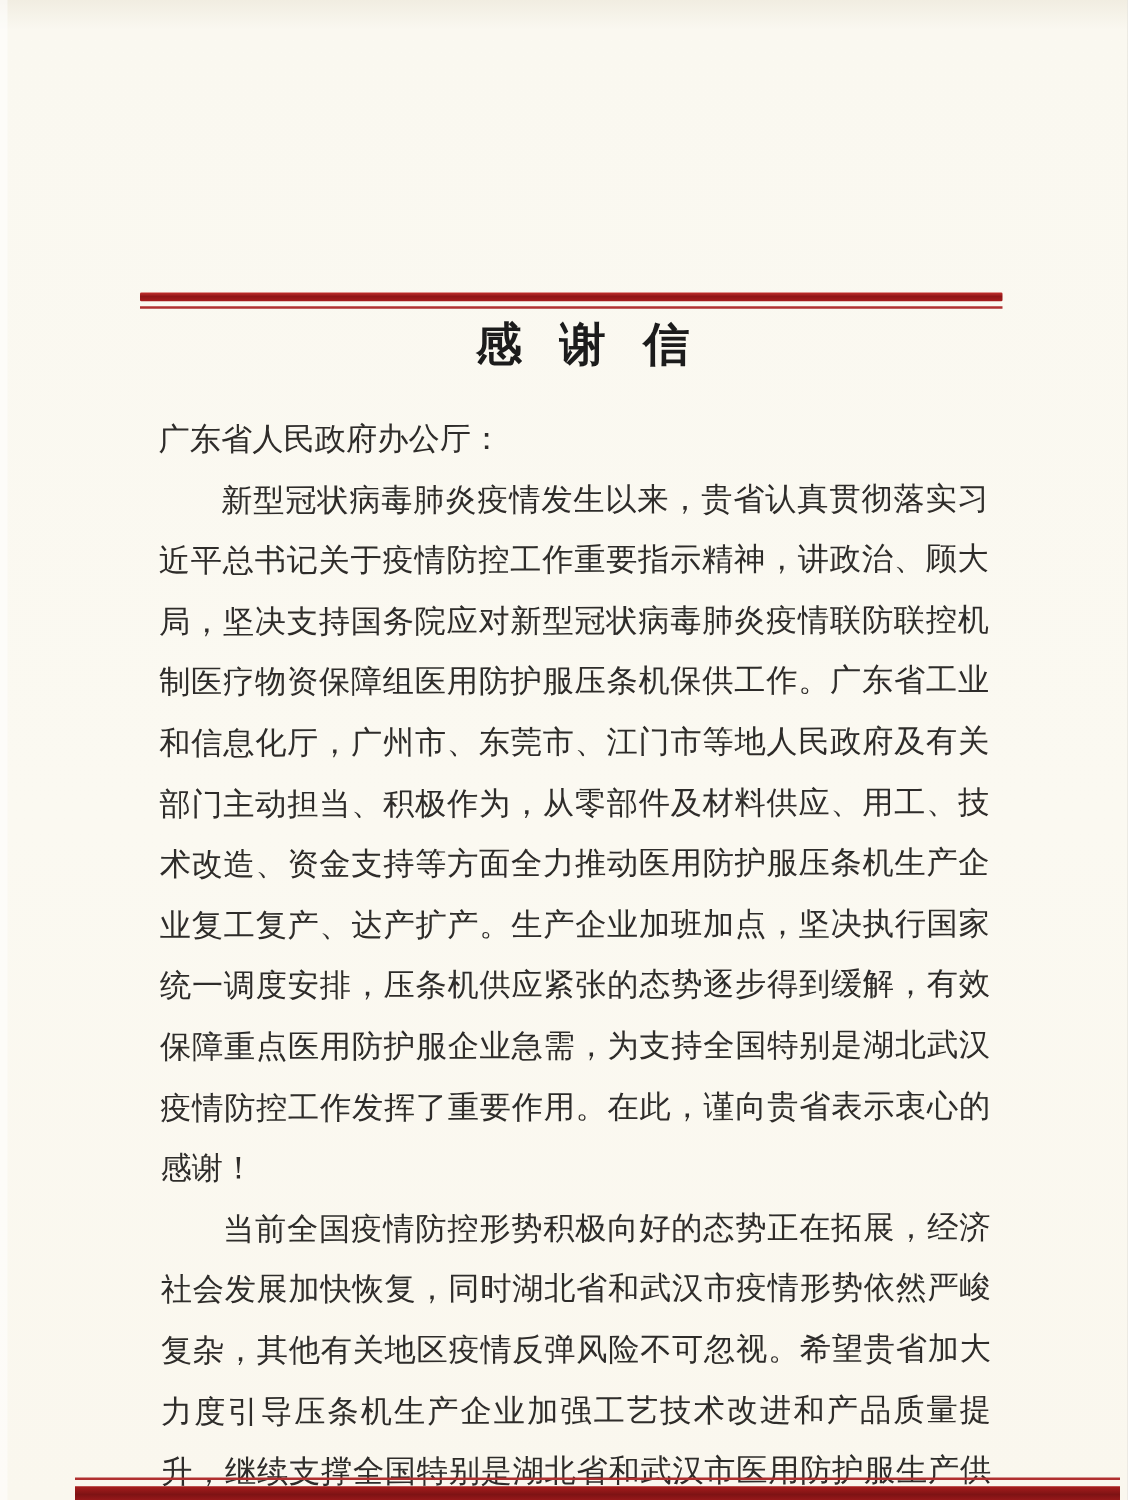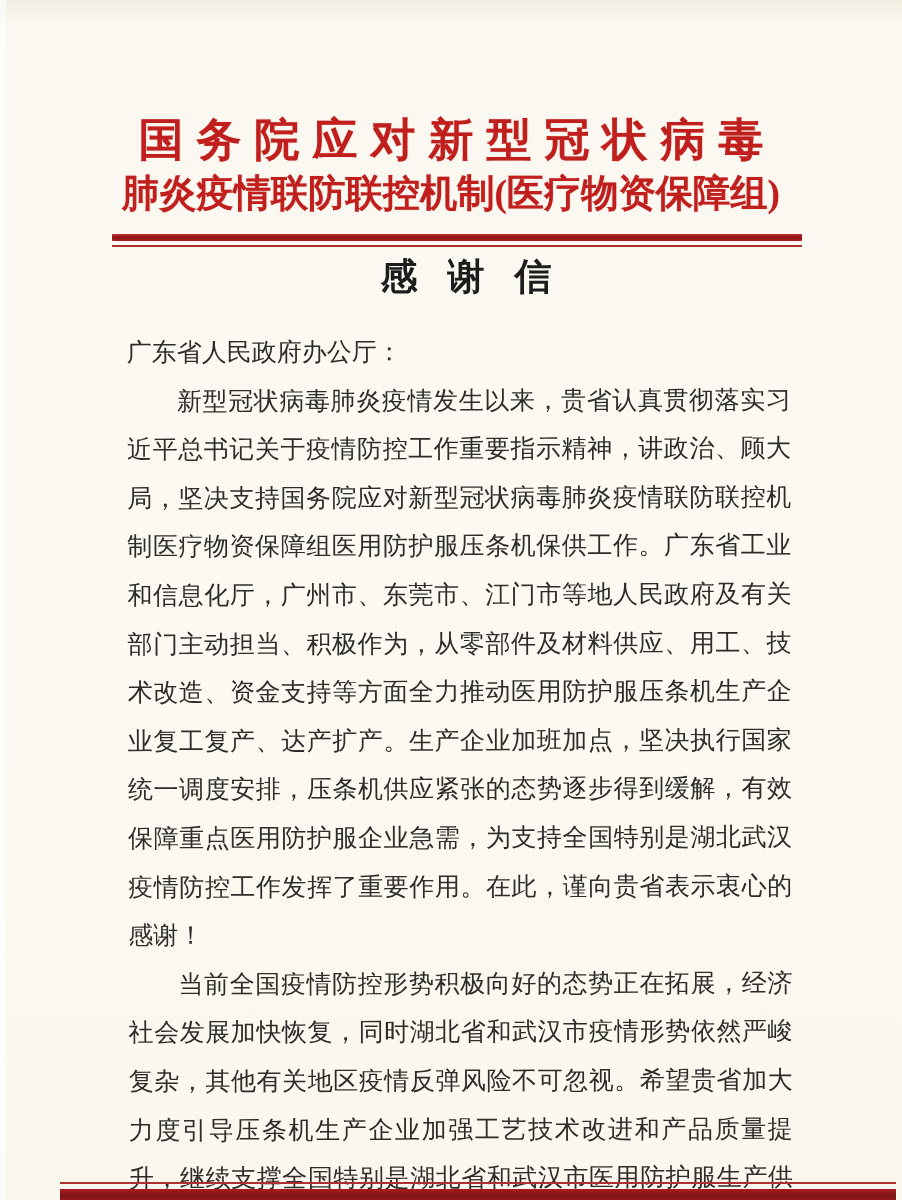--- a/index.html
+++ b/index.html
@@ -115,24 +115,20 @@
     background: linear-gradient(180deg, #a81d1d 0%, #7e1314 60%, #96181a 100%);
   }
 </style>
 </head>
 <body>
 
 <div class="page">
 
   <div class="scan-edge"></div>
 
-  <div class="letterhead">
-    <div class="org-line1">国务院应对新型冠状病毒</div>
-    <div class="org-line2">肺炎疫情联防联控机制(医疗物资保障组)</div>
-  </div>
 
   <div class="header-rule">
     <div class="thick"></div>
     <div class="thin"></div>
   </div>
 
   <div class="letter-title">感谢信</div>
 
   <div class="body-text">
     <p class="salutation">广东省人民政府办公厅：</p>

